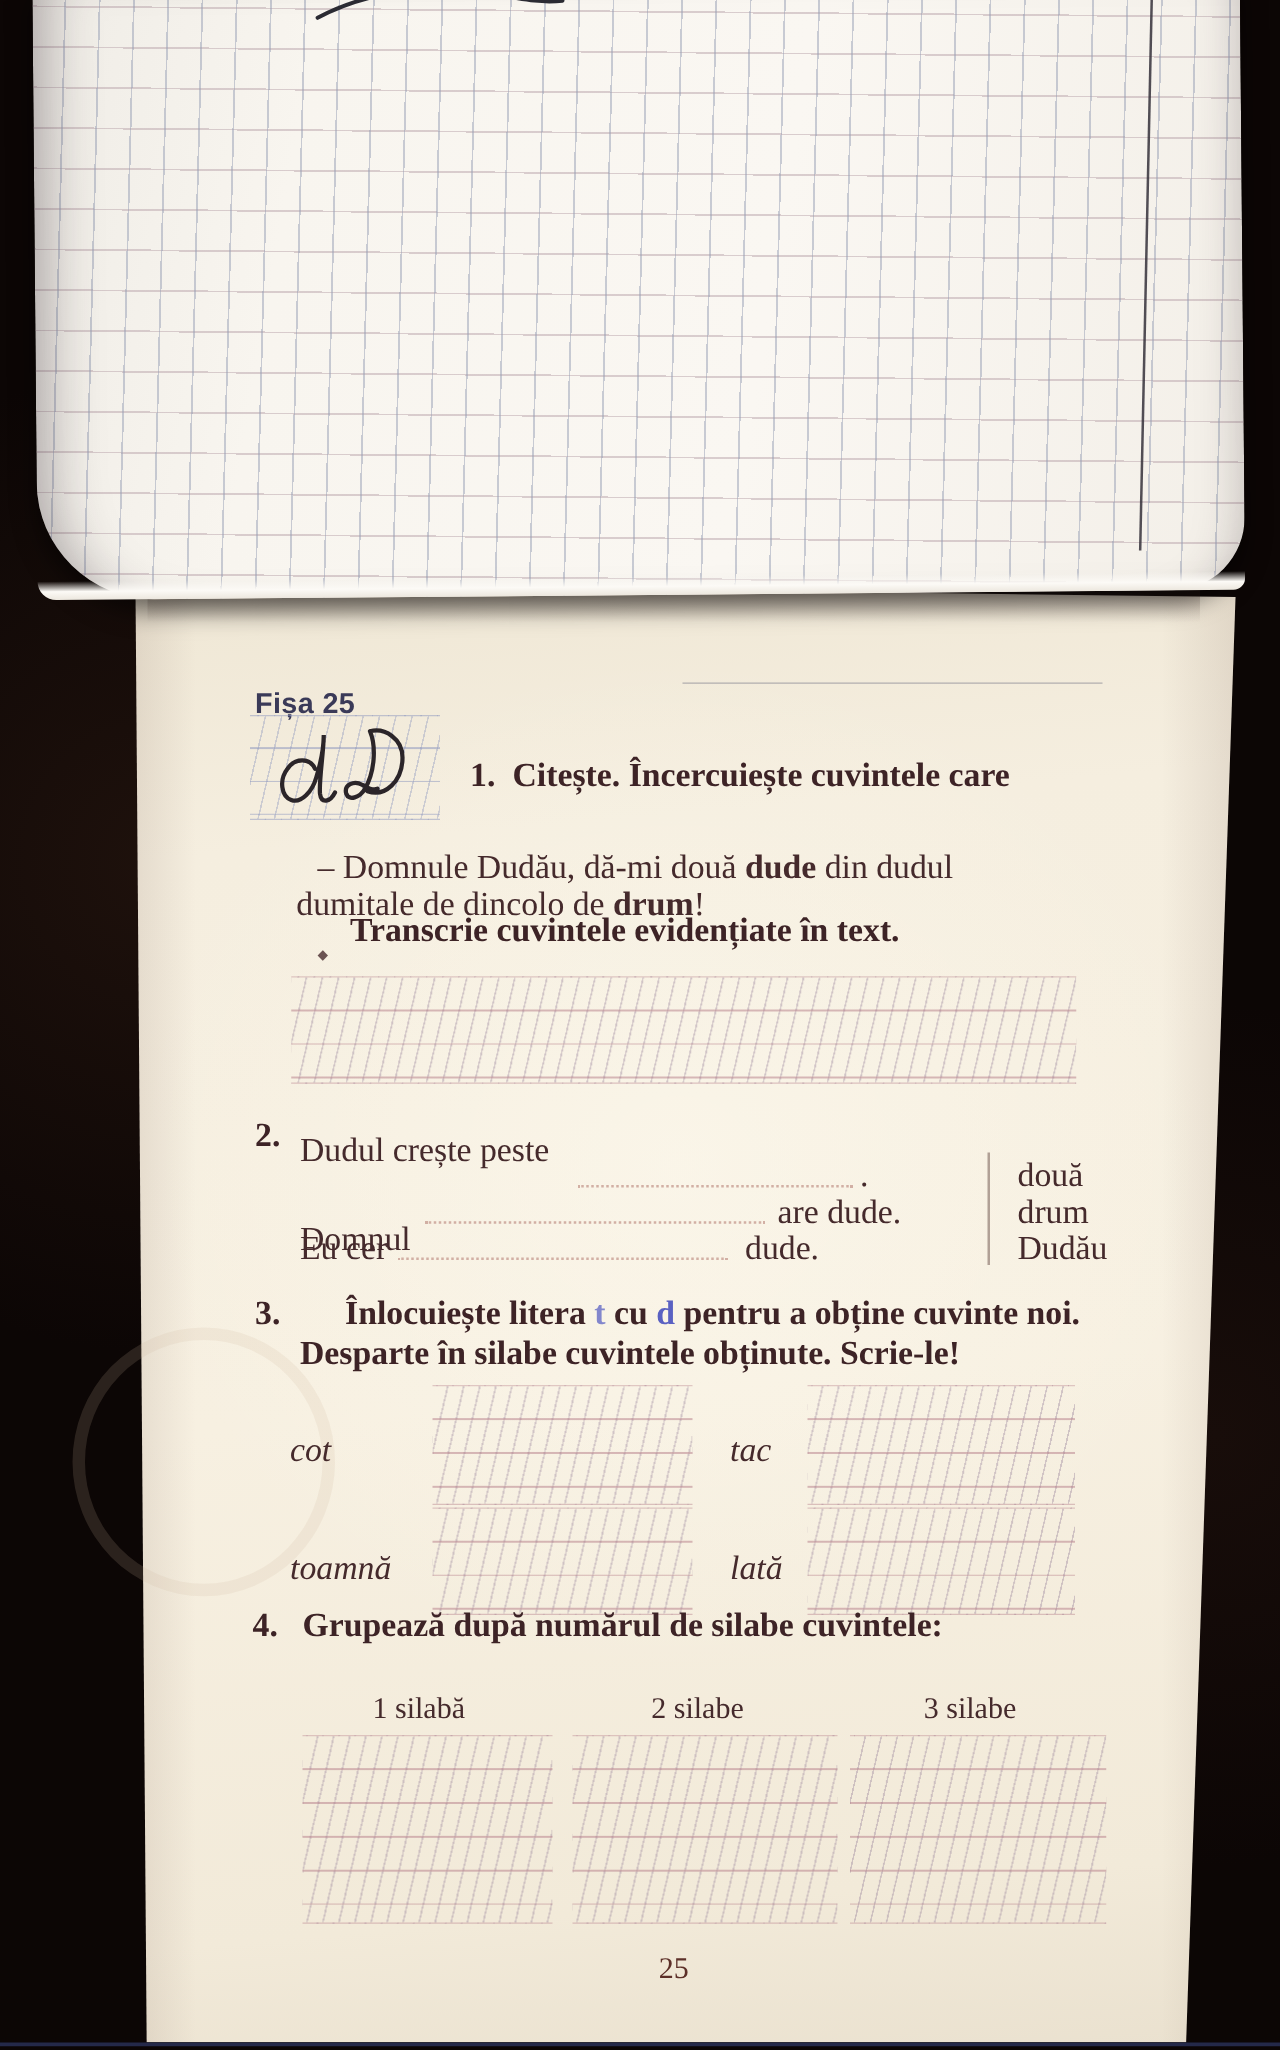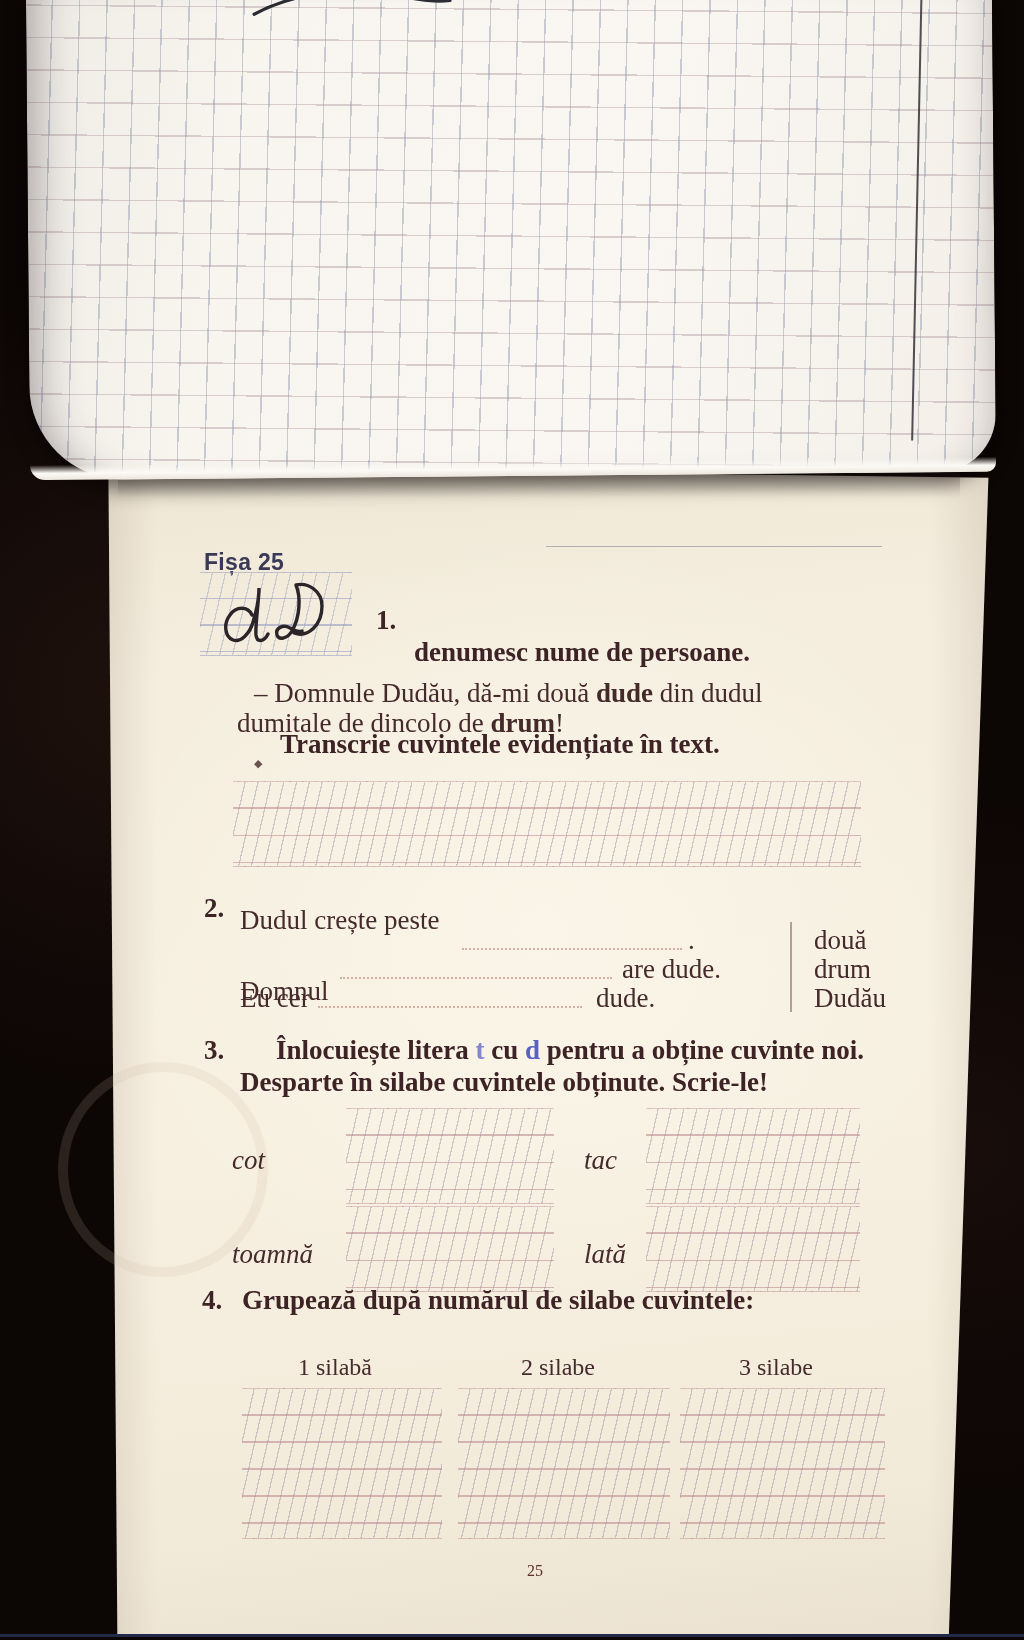--- a/index.html
+++ b/index.html
@@ -70,21 +70,21 @@
     font-weight:bold;font-size:23px;color:#3a3a58;letter-spacing:.3px;}
   .fisa-line{position:absolute;left:546px;top:546px;width:336px;border-top:1px solid rgba(125,125,140,.55);}
   .dotfill{position:absolute;border-top:2px dotted rgba(196,152,142,.75);}
   .divider{position:absolute;left:790px;top:922px;width:2px;height:90px;background:rgba(118,92,86,.55);}
   .lt{font-weight:bold;}
   .lt-t{color:#8286cc;}
   .lt-d{color:#5a61c2;}
   .wlist{font-style:italic;color:#6d72bd;}
   .wsep{color:#452a2c;font-style:normal;margin-right:12px;}
   .colhead{font-size:24px;}
-  .pagenum{font-size:16px;color:#5c2f28;}
+  .pagenum{font-size:24px;color:#5c2f28;}
   .ital{font-style:italic;}
   .bullet{position:absolute;font-family:"DejaVu Sans",sans-serif;font-size:11px;color:#6b5352;}
   .bottom-line{position:absolute;left:0;top:1634px;width:1024px;height:3px;background:#2c3560;opacity:.75;}
 </style>
 </head>
 <body>
 
 <div class="stage">
 
   <div class="worksheet"></div>
@@ -103,21 +103,21 @@
   <div class="fisa-line"></div>
 
   <div class="sg-blue" style="left:200px;top:572px;width:152px;height:82px;border-top:1px solid rgba(140,150,190,.5);border-bottom:1px solid rgba(140,150,190,.5);">
     <svg width="152" height="82" viewBox="0 0 152 82">
       <path d="M52 42 C48 33 36 33 30 42 C23 51 25 64 33 67 C41 70 50 60 53 49 C57 36 59 23 59 15 C59 28 55 52 56 62 C57 70 64 69 68 61" fill="none" stroke="#2b2529" stroke-width="3.4" stroke-linecap="round"></path>
       <path d="M96 12 C101 24 100 44 92 58 C88 65 79 68 77 62 C75 55 83 51 90 55 C94 57 98 60 102 58 M96 12 C108 9 122 18 122 33 C122 52 108 65 94 60" fill="none" stroke="#2b2529" stroke-width="3.4" stroke-linecap="round"></path>
     </svg>
   </div>
 
   <div class="t bold" style="left:376px;top:606px;">1.</div>
-  <div class="t bold" style="left:414px;top:638px;">denumesc nume de persoane.</div>
+  <div class="t bold" style="left:410px;top:606px;">Citește. Încercuiește cuvintele care</div>
 
   <div class="t" style="left:254px;top:679px;"><span>– Domnule Dudău, dă-mi două </span><span class="em">dude</span><span> din dudul</span></div>
   <div class="t" style="left:237px;top:709px;"><span>dumitale de dincolo de </span><span class="em">drum</span><span>!</span></div>
 
   <div class="bullet" style="left:254px;top:757px;">◆</div>
   <div class="t bold" style="left:280px;top:730px;">Transcrie cuvintele evidențiate în text.</div>
 
   <div class="sg" style="left:233px;top:781px;width:628px;height:84px;border-bottom:1px solid rgba(185,132,142,.45);"></div>
 
   <div class="t bold" style="left:204px;top:894px;">2.</div>

